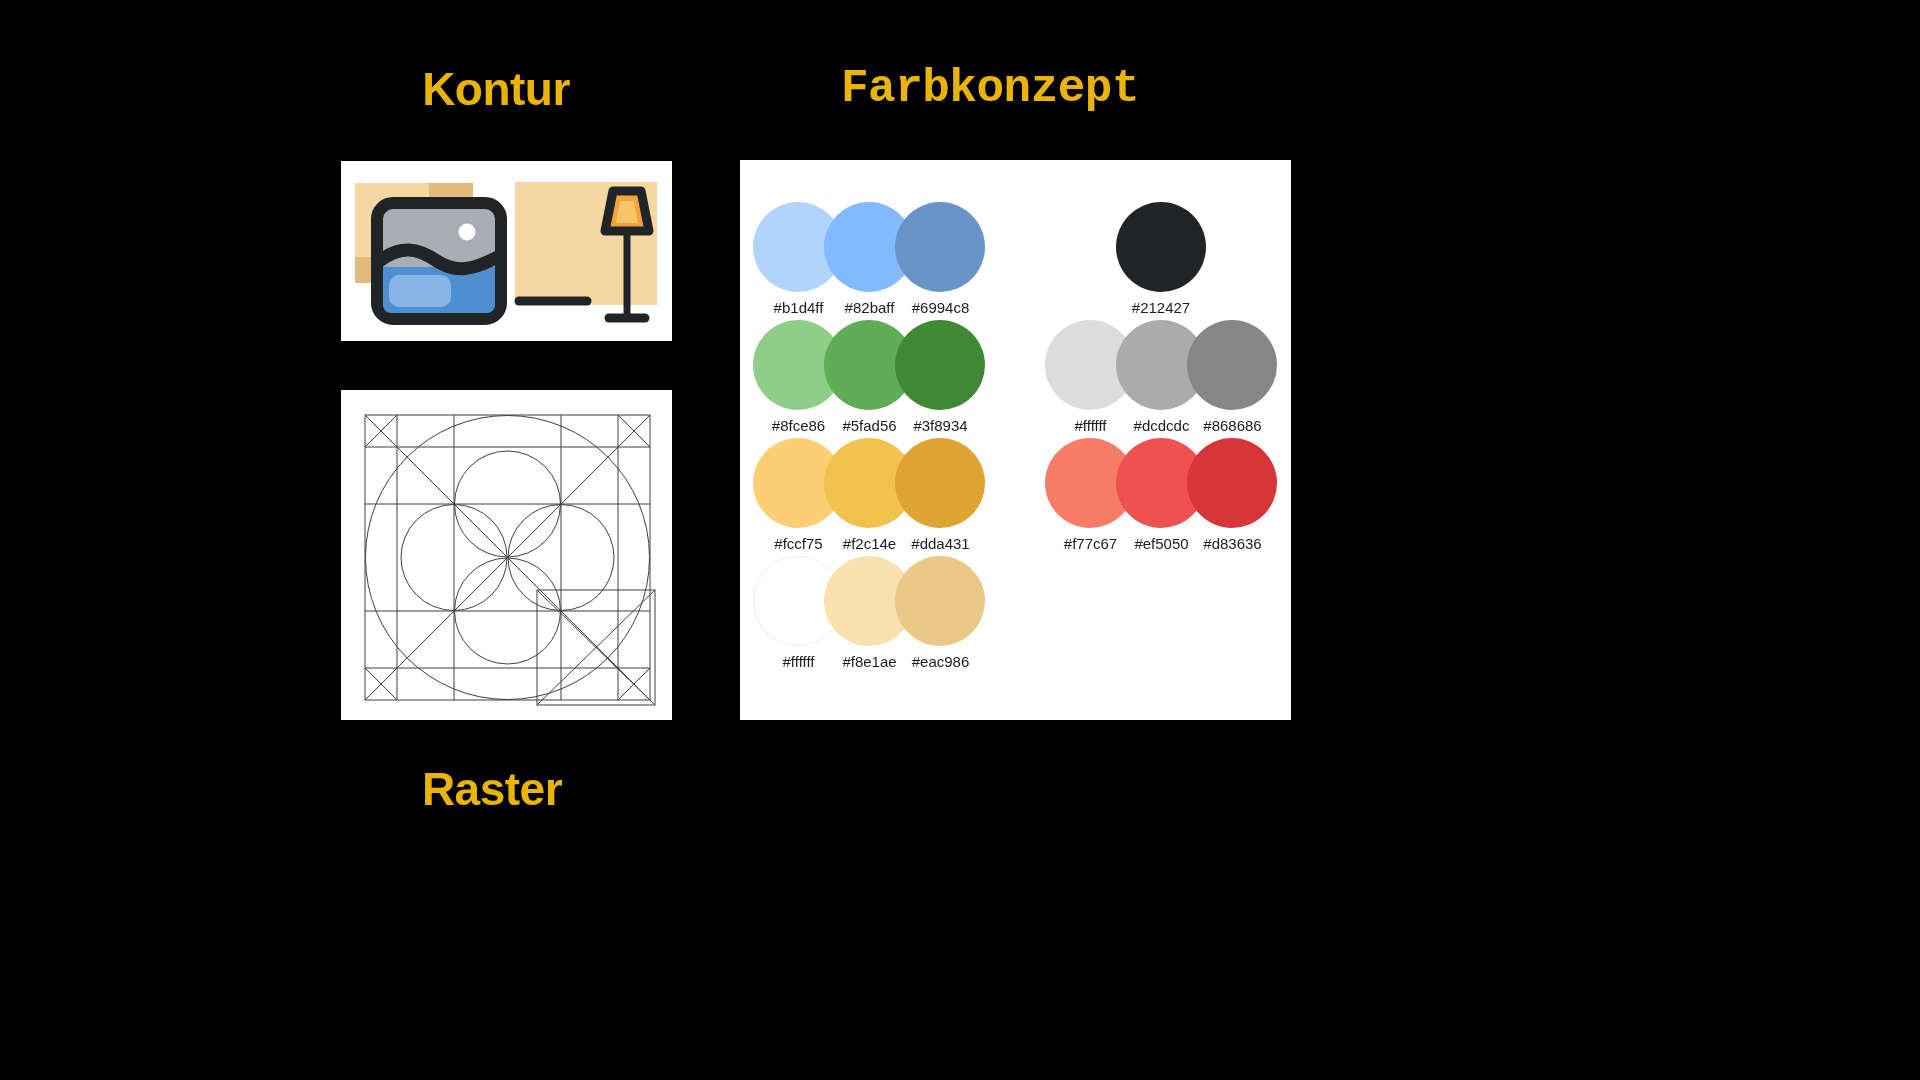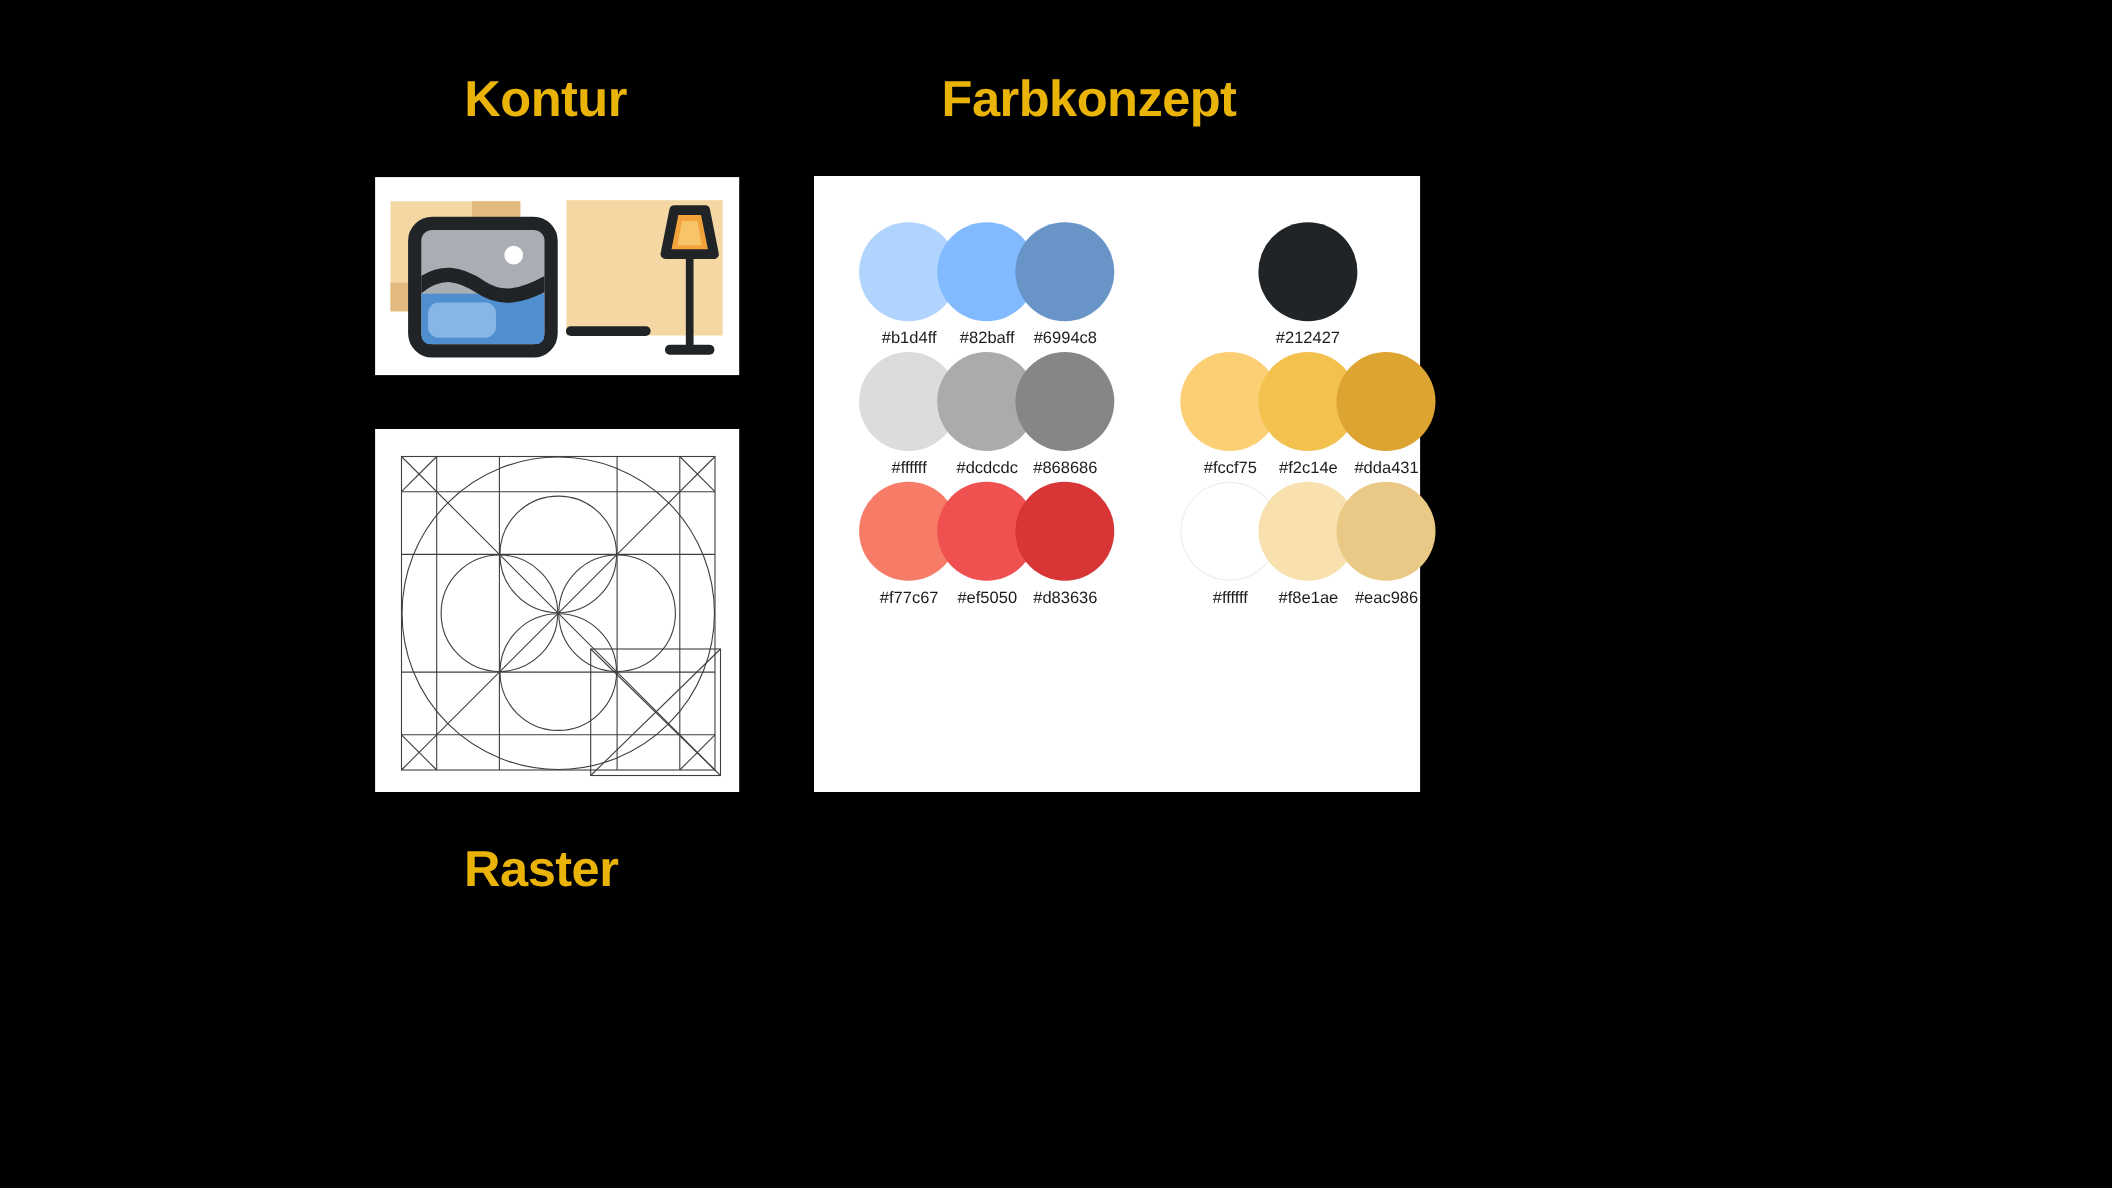--- a/index.html
+++ b/index.html
@@ -14,27 +14,27 @@
   .title {
     position:absolute;
     color:#eab308;
     font-size:46px;
     font-weight:700;
     letter-spacing:-0.5px;
     text-align:center;
     line-height:1.1;
   }
   .kontur-title { left:341px; top:64px; width:310px; }
-  .farb-title   { left:740px; top:64px; width:500px; }
+  .farb-title   { left:740px; top:64px; width:500px;font-family:Liberation Mono, monospace; }
   .raster-title { left:341px; top:764px; width:302px; }
 
   .card { position:absolute; background: var(--card-bg, #ffffff); }
   .kontur-card { left:341px; top:161px; width:331px; height:180px; }
   .raster-card { left:341px; top:390px; width:331px; height:330px; }
-  .farb-card   { left:740px; top:160px; width:551px; height:560px;padding-left:28px; }
+  .farb-card   { left:740px; top:160px; width:551px; height:560px; }
 
   
   .palette-grid {
     display:grid;
     grid-template-columns:232px 232px;
     column-gap:60px;
     row-gap:4px;
     padding:42px 0 0 13px;
   }
   .palette-group { width:232px; height:114px; }
@@ -171,20 +171,32 @@
         <div class="palette-group single">
           <div class="circles">
             <div class="circle" style="background: rgb(33, 36, 39);"></div>
           </div>
           <div class="labels">
             <div class="swatch-label">#212427</div>
           </div>
         </div>
         <div class="palette-group">
           <div class="circles">
+            <div class="circle" style="background: rgb(143, 206, 134);"></div>
+            <div class="circle" style="background: rgb(95, 173, 86);"></div>
+            <div class="circle" style="background: rgb(63, 137, 52);"></div>
+          </div>
+          <div class="labels">
+            <div class="swatch-label">#8fce86</div>
+            <div class="swatch-label">#5fad56</div>
+            <div class="swatch-label">#3f8934</div>
+          </div>
+        </div>
+        <div class="palette-group">
+          <div class="circles">
             <div class="circle" style="background: rgb(220, 220, 220);"></div>
             <div class="circle" style="background: rgb(171, 171, 171);"></div>
             <div class="circle" style="background: rgb(134, 134, 134);"></div>
           </div>
           <div class="labels">
             <div class="swatch-label">#ffffff</div>
             <div class="swatch-label">#dcdcdc</div>
             <div class="swatch-label">#868686</div>
           </div>
         </div>

